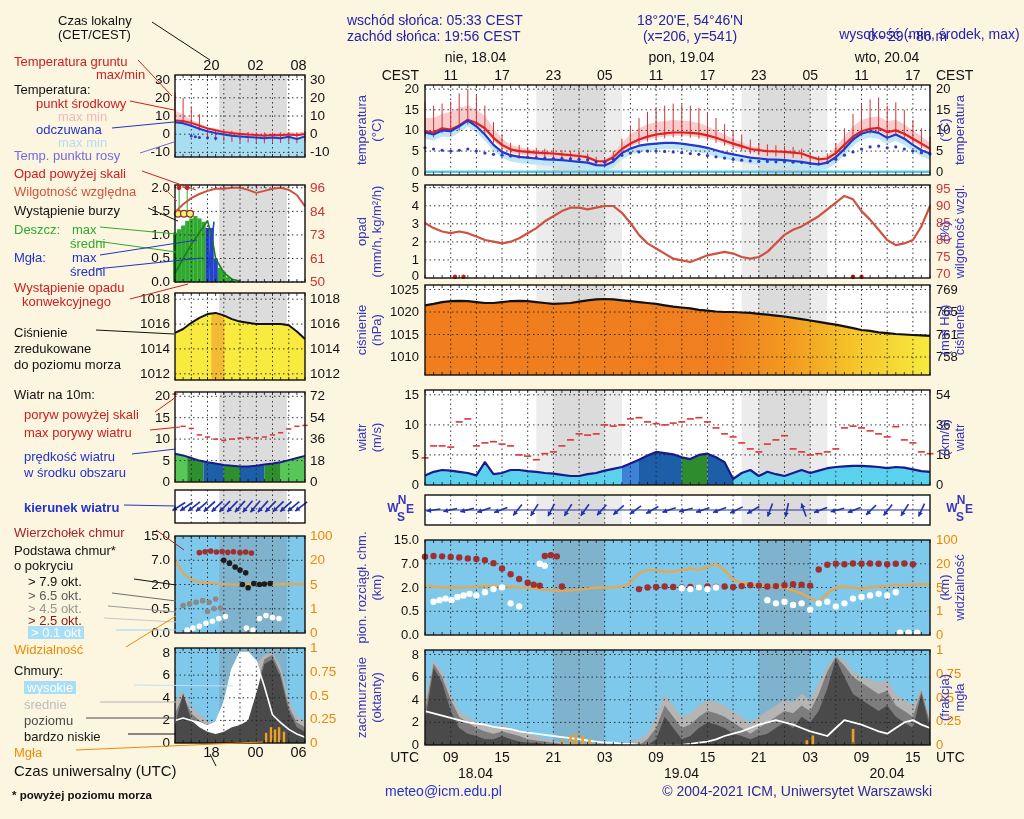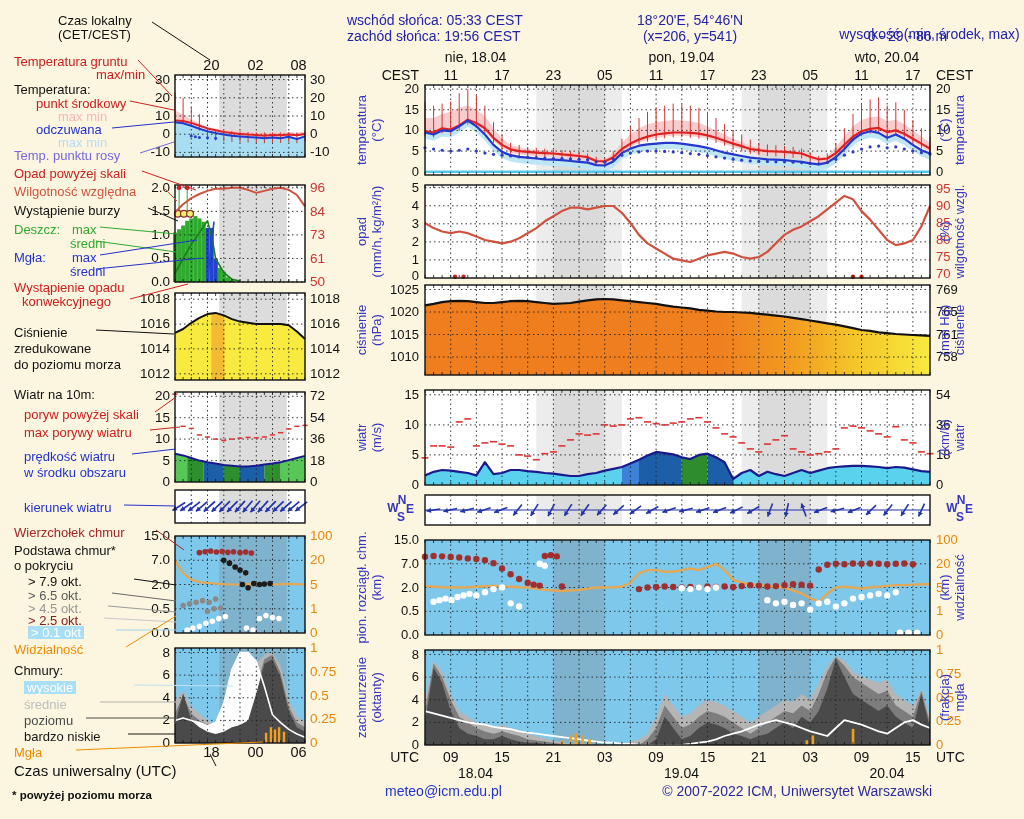--- a/index.html
+++ b/index.html
@@ -49,21 +49,21 @@
     <span class="lg" style="left:14px;top:281px;color:#cc2020;">Wystąpienie opadu</span>
     <span class="lg" style="left:22px;top:295px;color:#cc2020;">konwekcyjnego</span>
     <span class="lg" style="left:14px;top:326px;">Ciśnienie</span>
     <span class="lg" style="left:14px;top:342px;">zredukowane</span>
     <span class="lg" style="left:14px;top:358px;">do poziomu morza</span>
     <span class="lg" style="left:14px;top:388px;">Wiatr na 10m:</span>
     <span class="lg" style="left:24px;top:408px;color:#cc2020;">poryw powyżej skali</span>
     <span class="lg" style="left:24px;top:426px;color:#cc2020;">max porywy wiatru</span>
     <span class="lg" style="left:24px;top:450px;color:#2233cc;">prędkość wiatru</span>
     <span class="lg" style="left:24px;top:466px;color:#2233cc;">w środku obszaru</span>
-    <span class="lg" style="left:24px;top:501px;color:#2233cc;">kierunek wiatru</span>
+    <span class="lg" style="left:24px;top:501px;color:#2233cc;font-weight:bold;">kierunek wiatru</span>
     <span class="lg" style="left:14px;top:526px;color:#a22525;">Wierzchołek chmur</span>
     <span class="lg" style="left:14px;top:544px;">Podstawa chmur*</span>
     <span class="lg" style="left:14px;top:559px;">o pokryciu</span>
     <span class="lg" style="left:28px;top:575px;">&gt; 7.9 okt.</span>
     <span class="lg" style="left:28px;top:589px;color:#5a5a5a;">&gt; 6.5 okt.</span>
     <span class="lg" style="left:28px;top:602px;color:#969696;">&gt; 4.5 okt.</span>
     <span class="lg" style="left:28px;top:614px;color:#7f1d1d;">&gt; 2.5 okt.</span>
     <span class="lg chip" style="left:28px;top:626px;">&gt; 0.1 okt</span>
     <span class="lg" style="left:14px;top:643px;color:#ee8c00;">Widzialność</span>
     <span class="lg" style="left:14px;top:664px;">Chmury:</span>
@@ -2081,14 +2081,14 @@
           <path d="M134.0 685.0L233.0 686.0" fill="none" stroke="#bfe2f7" stroke-width="1" stroke-linejoin="round"></path>
           <path d="M100.0 702.0L176.0 702.0" fill="none" stroke="#b4b4b4" stroke-width="1" stroke-linejoin="round"></path>
           <path d="M86.0 718.0L176.0 718.0" fill="none" stroke="#4a4a4a" stroke-width="1" stroke-linejoin="round"></path>
           <path d="M128.0 734.0L176.0 734.0" fill="none" stroke="#161616" stroke-width="1" stroke-linejoin="round"></path>
           <path d="M76.0 750.0L263.0 742.0" fill="none" stroke="#ee8c00" stroke-width="1" stroke-linejoin="round"></path>
           <path d="M216.0 766.0L210.0 754.0" fill="none" stroke="#111" stroke-width="1" stroke-linejoin="round"></path>
         </g>
       </svg></div>
 
   <div class="ft" style="left:385px;top:783px;color:#2233cc;">meteo@icm.edu.pl</div>
-  <div class="ft" style="left:620px;top:783px;width:312px;text-align:right;color:#2a2a9a;">© 2007-2022 ICM, Uniwersytet Warszawski</div>
+  <div class="ft" style="left:620px;top:783px;width:312px;text-align:right;color:#2a2a9a;">© 2004-2021 ICM, Uniwersytet Warszawski</div>
 </div>
 
 </body></html>

